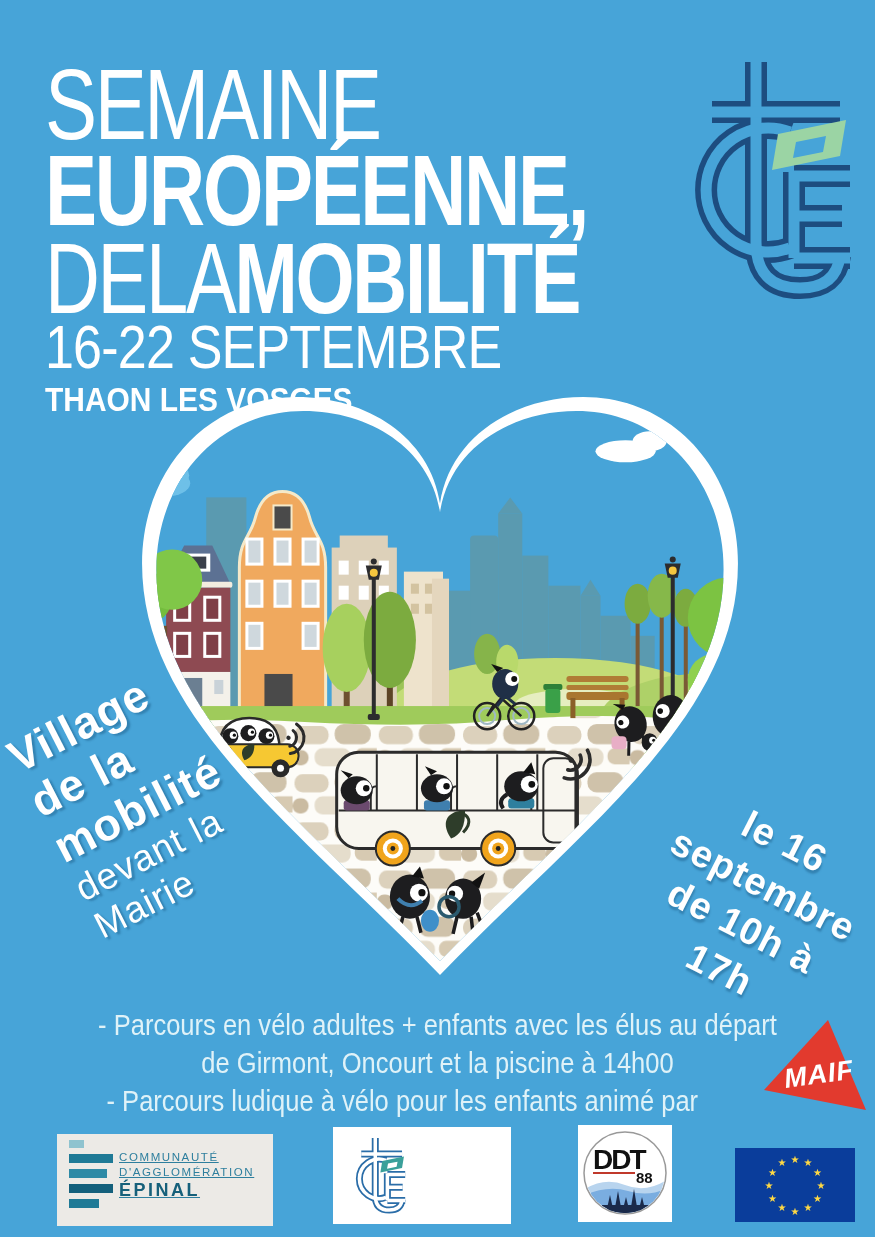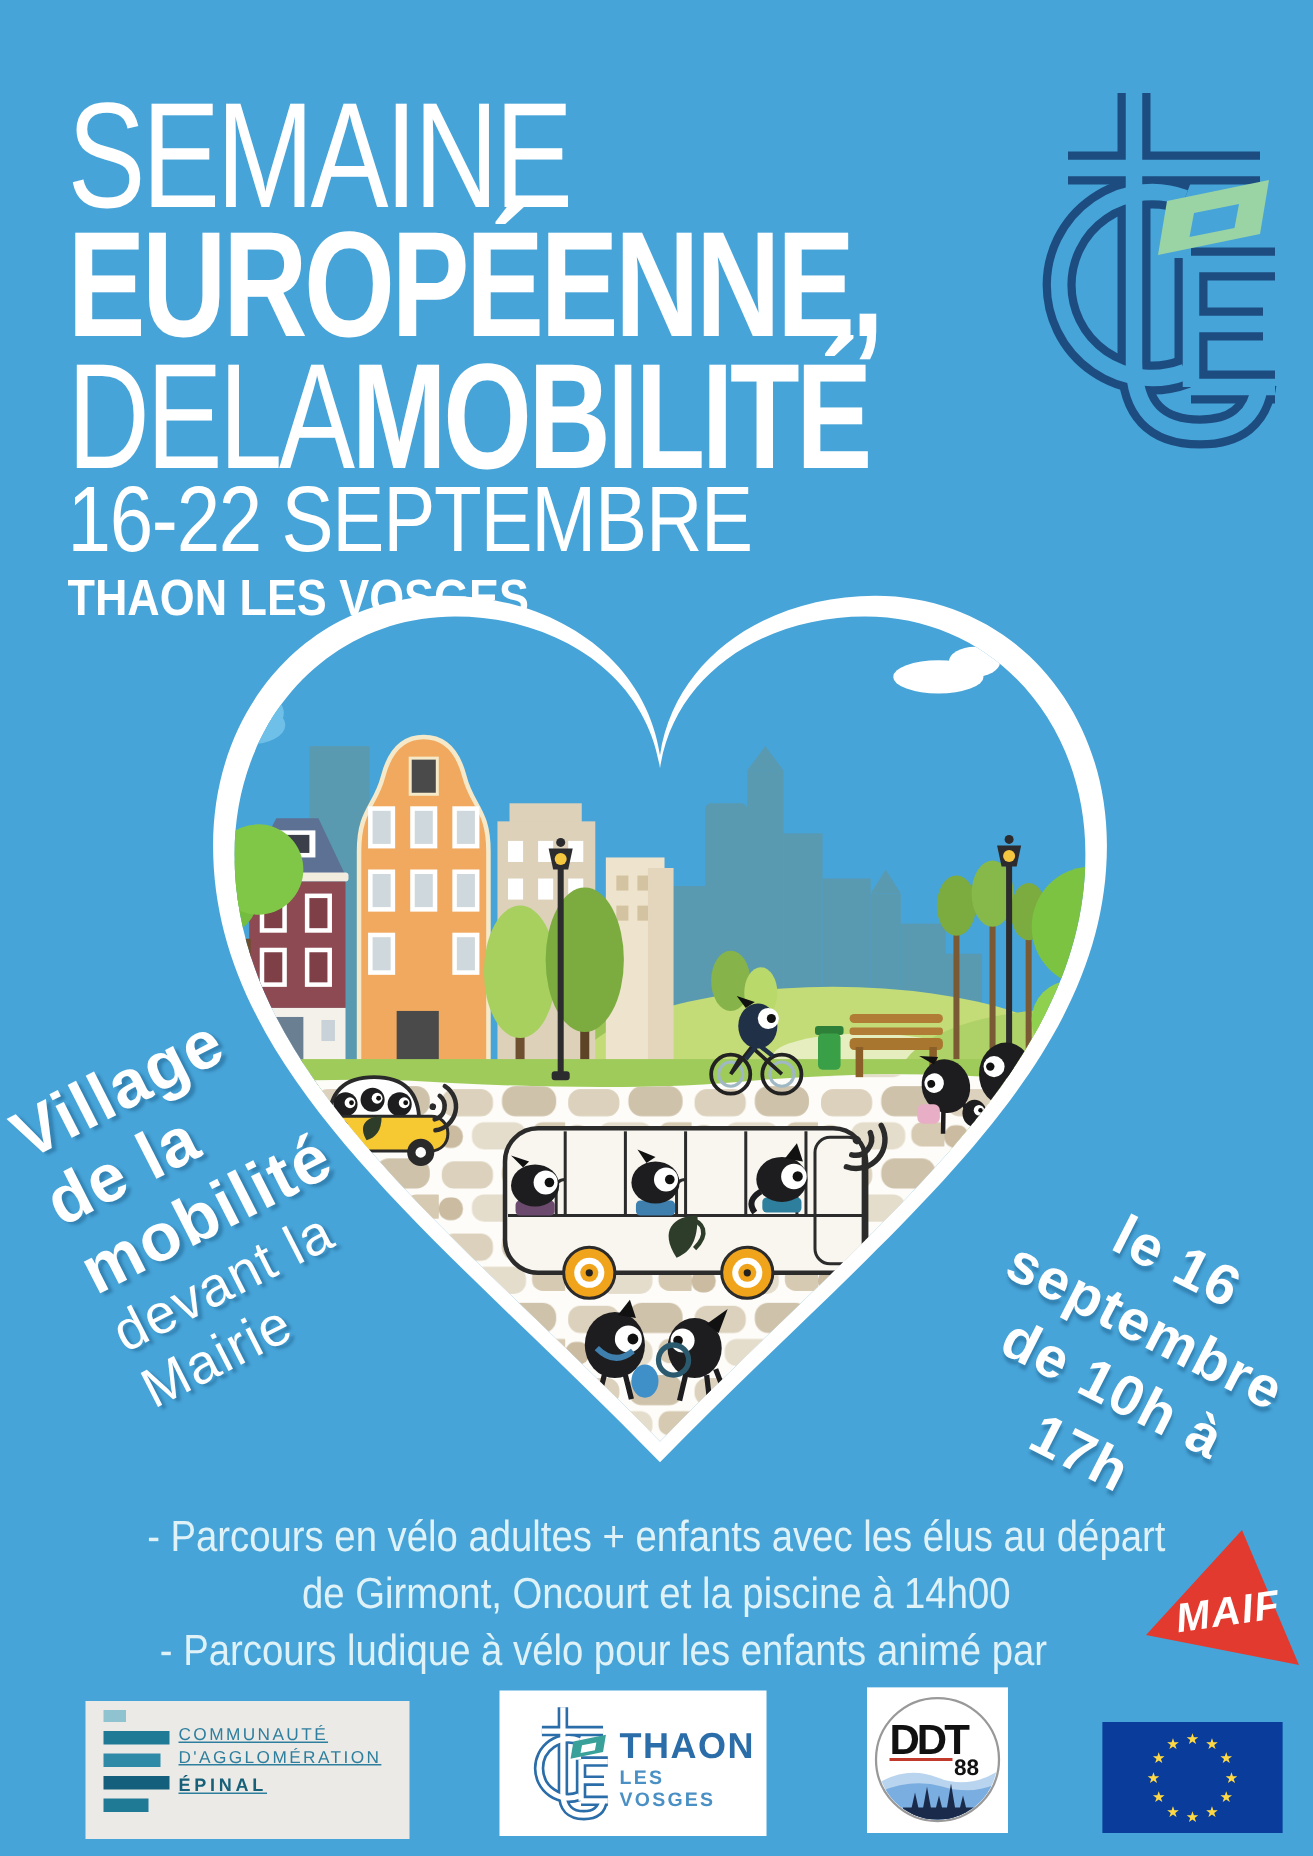--- a/index.html
+++ b/index.html
@@ -47,21 +47,21 @@
   
   .maif{position:absolute;left:760px;top:1016px;width:112px;height:100px;}
   .maif text{font-weight:700;font-style:italic;font-size:27px;fill:#fff;letter-spacing:1px;font-family:"Liberation Sans",sans-serif}
 
   
   .logo-box{position:absolute;background:#fff;}
   .epinal{left:57px;top:1134px;width:216px;height:92px;background:#eceae6;}
   .epinal .bars{position:absolute;left:12px;top:6px;}
   .epinal .bars div{margin-bottom:6px;}
   .epinal .txt{position:absolute;left:62px;top:16px;color:var(--c-epinal_teal);font-size:11.5px;letter-spacing:1.6px;line-height:15px;text-decoration:underline;}
-  .epinal .txt .big{color:var(--c-epinal_dark);font-weight:700;font-size:12px;letter-spacing:2.5px;margin-top:3px;}
+  .epinal .txt .big{color:var(--c-epinal_dark);font-weight:700;font-size:18px;letter-spacing:2.5px;margin-top:3px;}
   .thaon{left:333px;top:1127px;width:178px;height:97px;}
   .thaon .mono-svg{left:8px;top:6px;width:66px;height:86px;--mono:var(--c-thaon_blue);--hole:#fff;--flag:var(--c-thaon_teal);}
   .thaon .txt{position:absolute;left:80px;top:26px;}
   .thaon .txt .big{color:var(--c-thaon_blue);font-weight:700;font-size:24px;letter-spacing:1px;line-height:24px;}
   .thaon .txt .small{color:var(--c-thaon_light);font-weight:700;font-size:13px;letter-spacing:1.5px;}
   .ddt{left:578px;top:1125px;width:94px;height:97px;}
   .eu{left:735px;top:1148px;width:120px;height:74px;background:var(--c-eu_blue);}
 </style>
 </head>
 <body>
@@ -465,24 +465,20 @@
     <div>COMMUNAUTÉ</div>
     <div>D'AGGLOMÉRATION</div>
     <div class="big">ÉPINAL</div>
   </div>
 </div>
 
 <div class="logo-box thaon">
   <svg class="mono-svg" viewBox="0 0 200 270">
     <use href="#monogram"></use>
   </svg>
-  <div class="txt">
-    <div class="big">THAON</div>
-    <div class="small">LES VOSGES</div>
-  </div>
 </div>
 
 <svg class="logo-box ddt" style="position:absolute" viewBox="0 0 94 97">
   <rect width="94" height="97" fill="#fff"></rect>
   <circle cx="47" cy="48" r="41" fill="#fff" stroke="#999" stroke-width="1.5"></circle>
   <clipPath id="ddtClip">
       <circle cx="47" cy="48" r="40"></circle>
     </clipPath>
   <g clip-path="url(#ddtClip)">
     <path d="M7,64 Q27,52 47,60 T87,56 L87,90 L7,90 Z" fill="#b8d4ee"></path>

